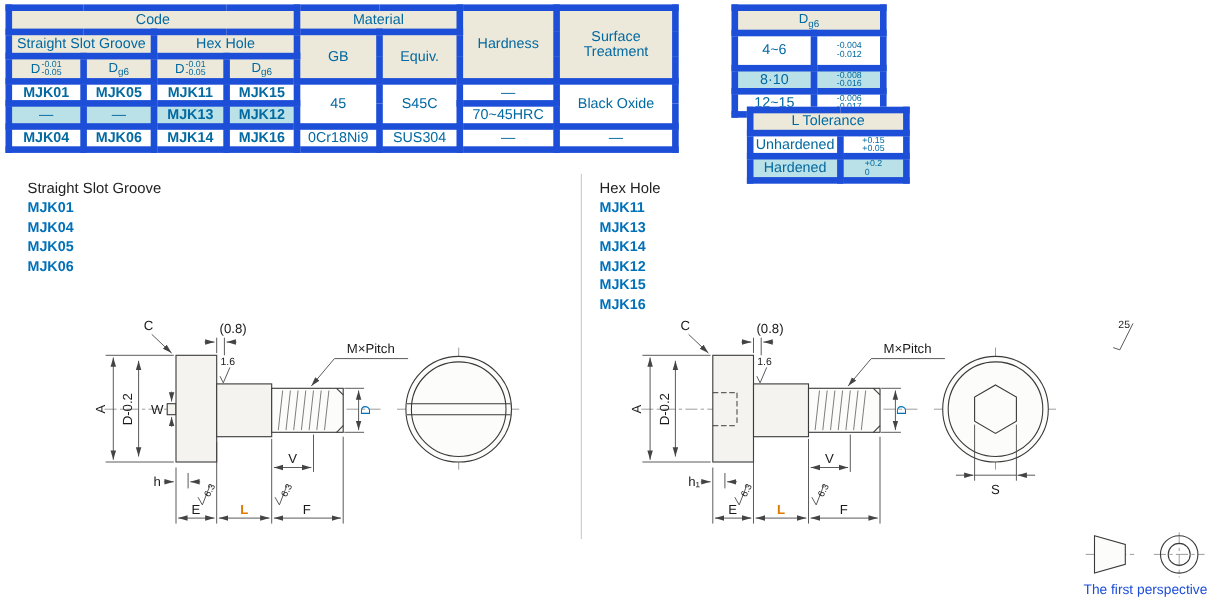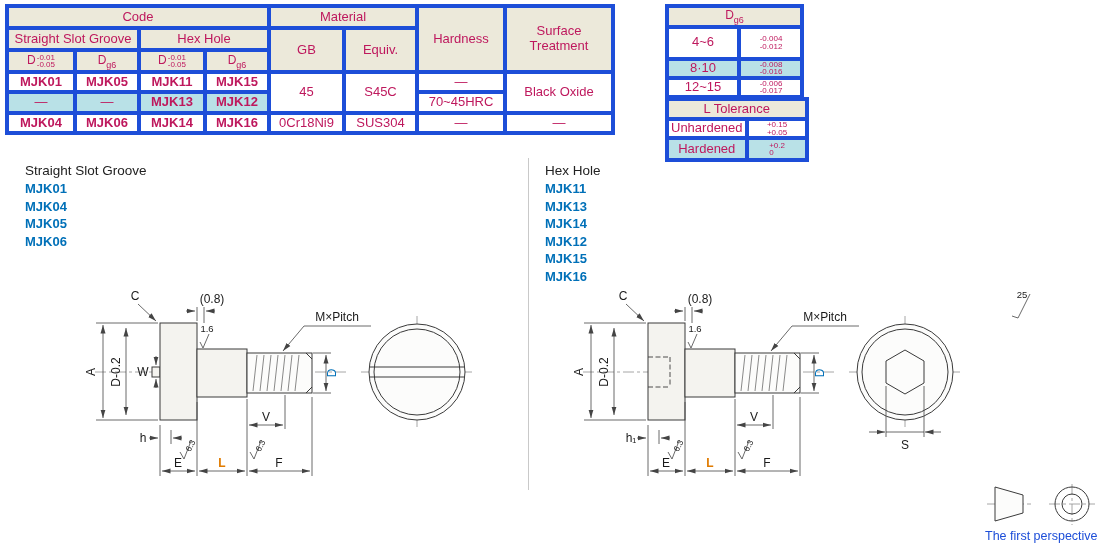--- a/index.html
+++ b/index.html
@@ -2,22 +2,22 @@
 <html><head>
 <meta charset="utf-8">
 <style>
   *{margin:0;padding:0;box-sizing:border-box}
   html,body{background:#fff}
   body{font-family:"Liberation Sans",sans-serif;color:#1a1a1a}
   .page{position:relative;width:1110px;height:549px;background:#fff;overflow:hidden}
 
   
   .tbl{position:absolute;border-collapse:collapse;table-layout:fixed;background:#fff}
-  .tbl td{border:4px solid #1d4ed8;text-align:center;vertical-align:middle;font-size:13px;
-          color:#be185d;padding:0 2px;line-height:1.12;background:#fff}
+  .tbl td{border:6px solid #1d4ed8;text-align:center;vertical-align:middle;font-size:13px;
+          color:#0369a1;padding:0 2px;line-height:1.12;background:#fff}
   .hdr{background:#ece9da !important}
   .codehdr{color:#bf0087;font-size:14px}
   .sm{font-size:12px}
   .mjk{color:#0070b8;font-weight:bold}
   .bluetx{color:#0070b8}
   .hl{background:#b9e1e7 !important}
   .stack{display:inline-flex;flex-direction:column;font-size:8px;line-height:7.5px;
          text-align:left;vertical-align:middle;margin-left:1px;font-weight:normal}
   .dsym{font-size:12px}
   sub{font-size:9px}
@@ -142,21 +142,21 @@
     <tr style="height:17px">
       <td class="bluetx">12~15</td>
       <td><span class="stack">
               <span>-0.006</span>
               <span>-0.017</span>
             </span></td>
     </tr>
     </tbody>
   </table>
 
-  <table class="tbl" style="left:665px;top:97px">
+  <table class="tbl" style="left:679px;top:97px">
     <colgroup>
         <col style="width:75px">
         <col style="width:60px">
       </colgroup>
     <tbody>
     <tr style="height:20px">
       <td colspan="2" class="hdr">L Tolerance</td>
     </tr>
     <tr style="height:17px">
       <td class="sm">Unhardened</td>

